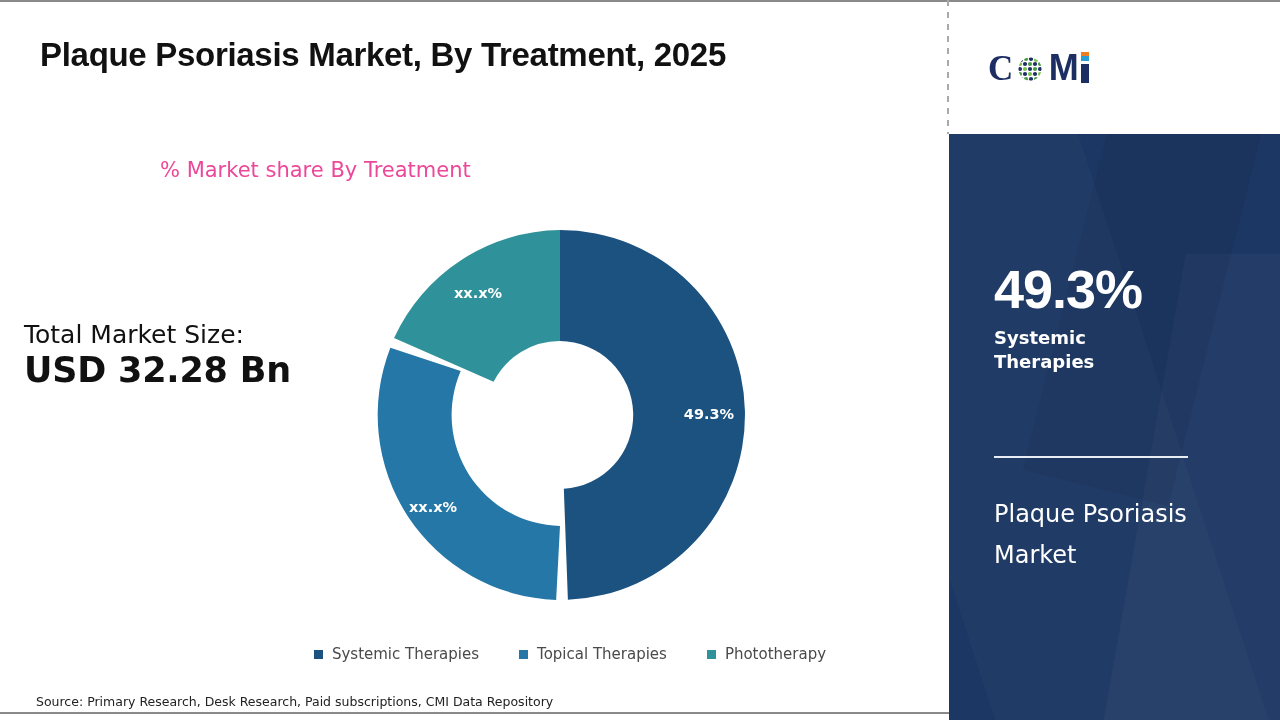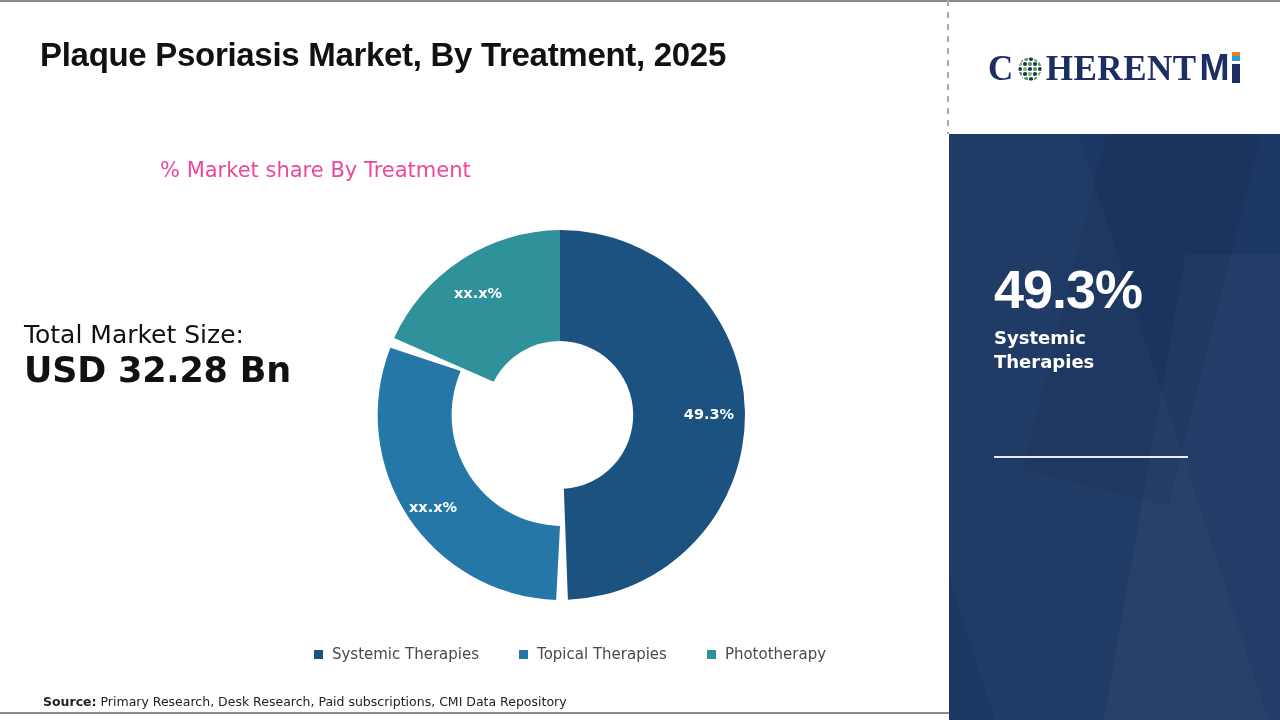--- a/index.html
+++ b/index.html
@@ -87,21 +87,21 @@
     position:absolute; left:0; top:712px; width:1280px; height:2px;
     background:#8a8a8a;
   }
   .source {
     position:absolute; left:36px; top:694px;
     font-family:"DejaVu Sans", sans-serif;
     font-size:12.5px;
     color:#222222;
     white-space:nowrap;
   }
-  .source b { font-weight:bold;margin-left:7px; }
+  .source b { font-weight:normal; }
 
   
   .dashed-divider {
     position:absolute; left:947px; top:0; width:2px; height:134px;
     background:repeating-linear-gradient(
       to bottom,
       #a9a9a9 0px, #a9a9a9 6px,
       rgba(0,0,0,0) 6px, rgba(0,0,0,0) 12px
     );
   }
@@ -311,34 +311,34 @@
             <circle cx="15" cy="20" r="2.1" fill="#7bbf50"></circle>
             <circle cx="20" cy="20" r="2.1" fill="#1d2f62"></circle>
             <circle cx="25" cy="20" r="2.1" fill="#7bbf50"></circle>
             <circle cx="6" cy="25" r="2.1" fill="#1d2f62"></circle>
             <circle cx="11" cy="25" r="2.1" fill="#4a9b46"></circle>
             <circle cx="16" cy="25" r="2.1" fill="#1d2f62"></circle>
             <circle cx="21" cy="25" r="2.1" fill="#4a9b46"></circle>
           </g>
         </svg>
       </span>
-      <span>HERENT</span>
     </span>
     <span class="logo-mi">
       <span>M</span>
       <span class="logo-i-wrap">
         <span class="logo-i-dot"></span>
         <span class="logo-i-stem"></span>
       </span>
     </span>
   </div>
 
   <div class="right-panel">
     <div class="panel-shade-a"></div>
     <div class="panel-shade-b"></div>
     <div class="panel-shade-c"></div>
   </div>
 
   <div class="stat-value">49.3%</div>
   <div class="stat-name">Systemic Therapies</div>
   <div class="panel-rule"></div>
+  <div class="panel-footer">Plaque Psoriasis Market</div>
 
 </div>
 
 </body></html>

